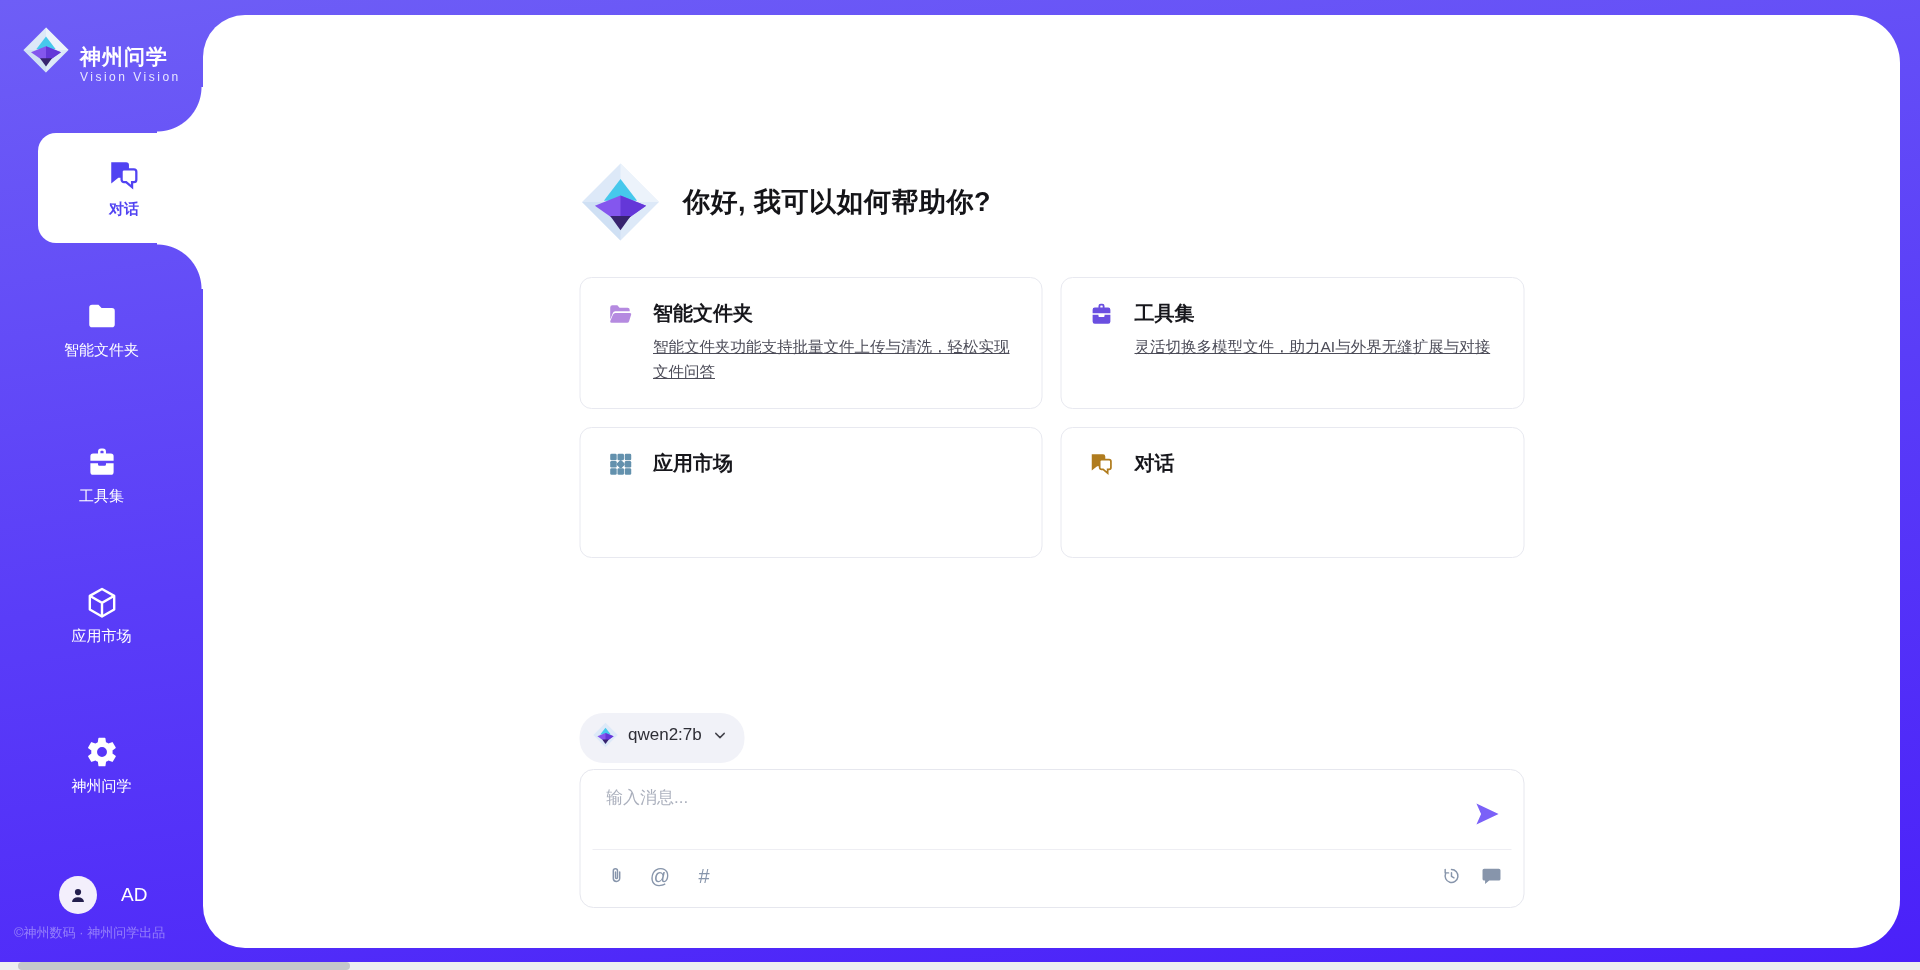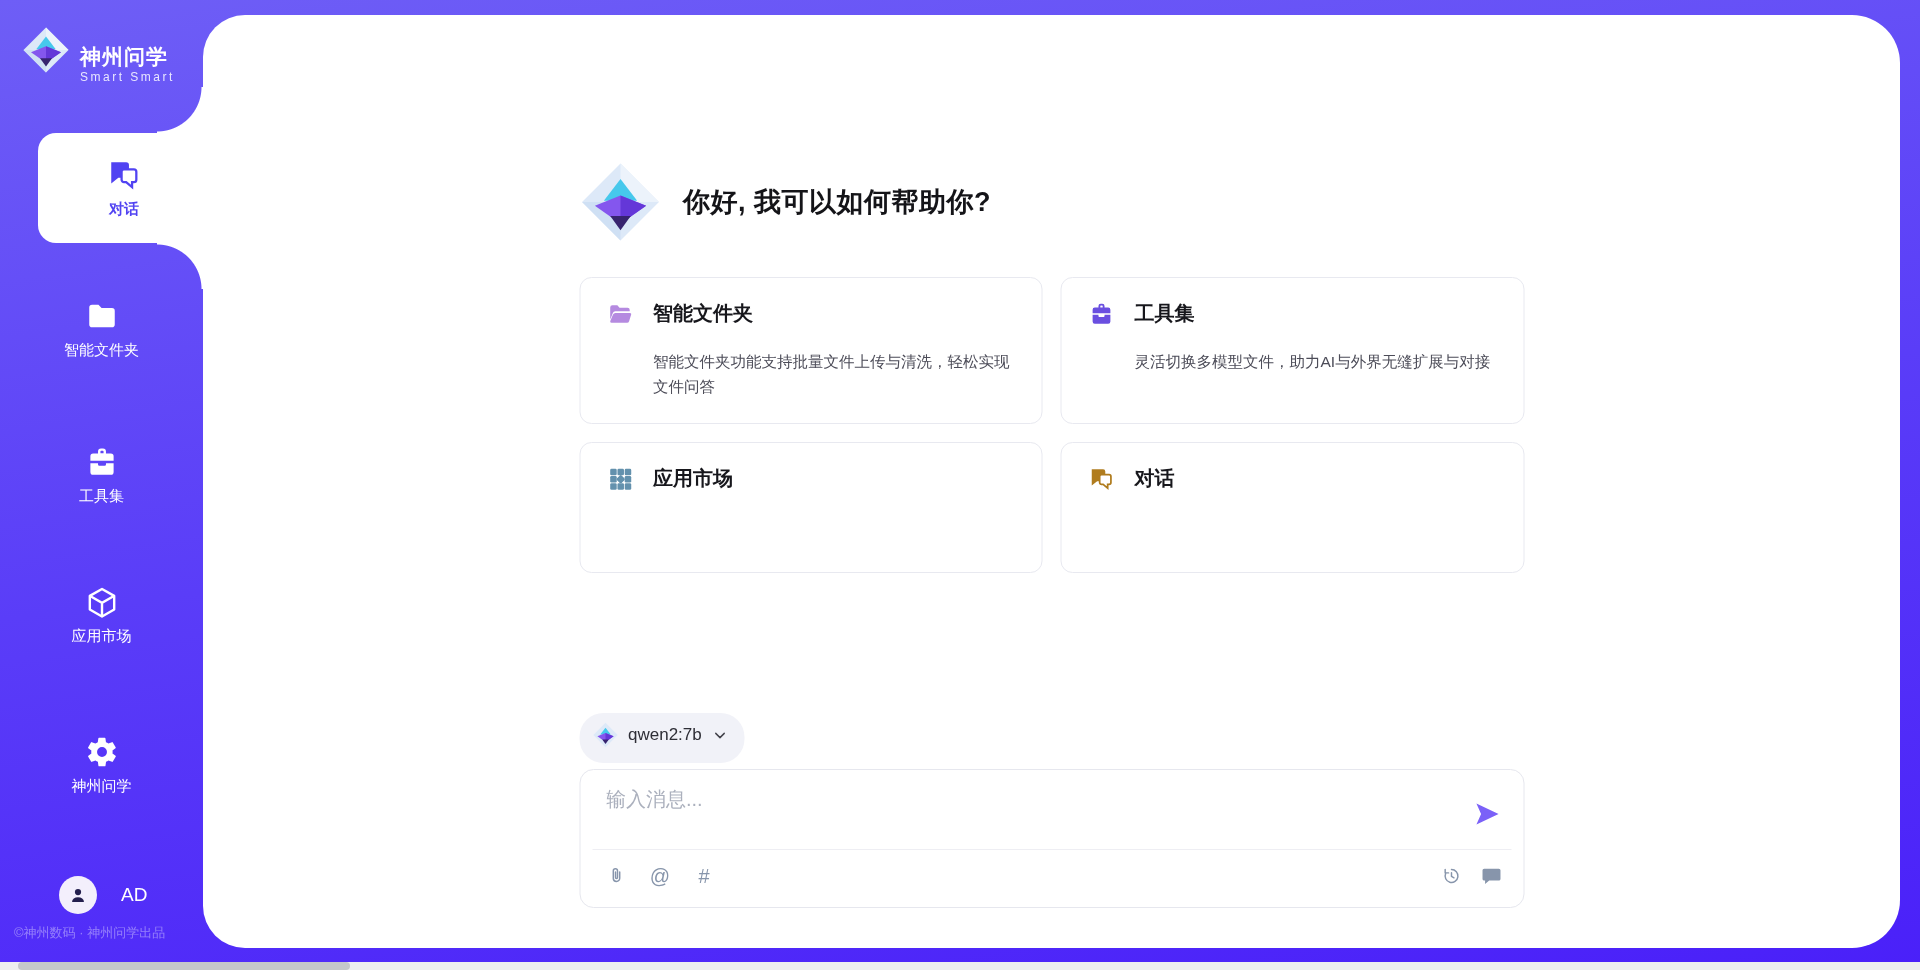--- a/index.html
+++ b/index.html
@@ -53,32 +53,32 @@
   .greet svg { width:82px; height:82px; }
   .greet h1 { font-size:27px; color:#141418; font-weight:700; letter-spacing:.5px; }
 
   .cards { position:absolute; top:262px; left:0; width:945px; display:grid;
            grid-template-columns:1fr 1fr; gap:18px; }
   .card { background:#fff; border:1px solid #e8e9f0; border-radius:12px;
           padding:22px 26px 24px 27px; min-height:131px; cursor:pointer; }
   .card-head { display:flex; align-items:center; gap:20px; }
   .card-head svg { width:26px; height:26px; flex:0 0 auto; }
   .card-title { font-size:20px; font-weight:700; color:#17171c; }
-  .card-desc { margin:22px 0 0 46px; font-size:15.5px; line-height:1.62; color:#4c4c58; max-width:368px; }
+  .card-desc { margin:7px 0 0 46px; font-size:15.5px; line-height:1.62; color:#4c4c58; max-width:368px;text-decoration:underline; }
 
   .model { position:absolute; top:698px; left:0; display:inline-flex; align-items:center; gap:10px;
            background:#f1f2f8; border-radius:24px; padding:9px 16px 15px 13px; cursor:pointer; }
   .model svg.d { width:26px; height:26px; }
   .model .val { font-size:17px; color:#2e2e36; }
   .model svg.c { width:17px; height:17px; }
 
   .composer { position:absolute; top:754px; left:0; width:945px; height:139px;
               background:#fff; border:1px solid #e6e7ee; border-radius:14px; }
   .composer textarea { position:absolute; left:26px; top:16px; width:840px; height:58px;
-              border:none; outline:none; resize:none; font-size:20px; color:#333; font-family:inherit; }
+              border:none; outline:none; resize:none; font-size:17px; color:#333; font-family:inherit; }
   .composer textarea::placeholder { color:#abb0bd; }
   .send { position:absolute; right:22px; top:30px; width:28px; height:28px; cursor:pointer; }
   .divider { position:absolute; left:12px; right:12px; top:79px; height:1px; background:#eeeef3; }
   .tools-l { position:absolute; left:24px;  top:94px; display:flex; gap:20px; align-items:center; }
   .tools-r { position:absolute; right:20px; top:94px; display:flex; gap:16px; align-items:center; }
   .tool { width:24px; height:24px; display:flex; align-items:center; justify-content:center;
           color:#8795ab; cursor:pointer; }
   .tool svg { width:22px; height:22px; }
   .tool.glyph { font-size:20px; font-weight:500; }
 
@@ -98,21 +98,21 @@
     <polygon points="32,2 62,32 32,62 2,32" fill="#dde9f8"></polygon>
     <polygon points="32,2 62,32 32,32" fill="#ecf3fb"></polygon>
     <polygon points="32,62 2,32 32,32" fill="#cfe0f4"></polygon>
     <polygon points="32,14 45,31 19,31" fill="#46c8ec"></polygon>
     <polygon points="12,35 32,27 52,35 32,49" fill="#8456ee"></polygon>
     <polygon points="32,27 52,35 32,49" fill="#6437d8"></polygon>
     <polygon points="24,43 40,43 32,54" fill="#37246f"></polygon>
   </svg>
   <div>
     <div class="brand-name">神州问学</div>
-    <div class="brand-sub">Smart Smart</div>
+    <div class="brand-sub">Vision Vision</div>
   </div>
 </div>
 
 <div class="tab">
   <svg viewBox="0 0 24 24">
     <path d="M3 3h10.5a2 2 0 0 1 2 2v7a2 2 0 0 1-2 2H8l-5 4z" fill="#5143f2"></path>
     <path d="M12 8h7a1.7 1.7 0 0 1 1.7 1.7v5.6a1.7 1.7 0 0 1-1.7 1.7h-1.3v3.5l-4.2-3.5H12a1.7 1.7 0 0 1-1.7-1.7V9.7A1.7 1.7 0 0 1 12 8z" fill="#fff" stroke="#5143f2" stroke-width="1.6"></path>
   </svg>
   <span class="lbl">对话</span>
 </div>

